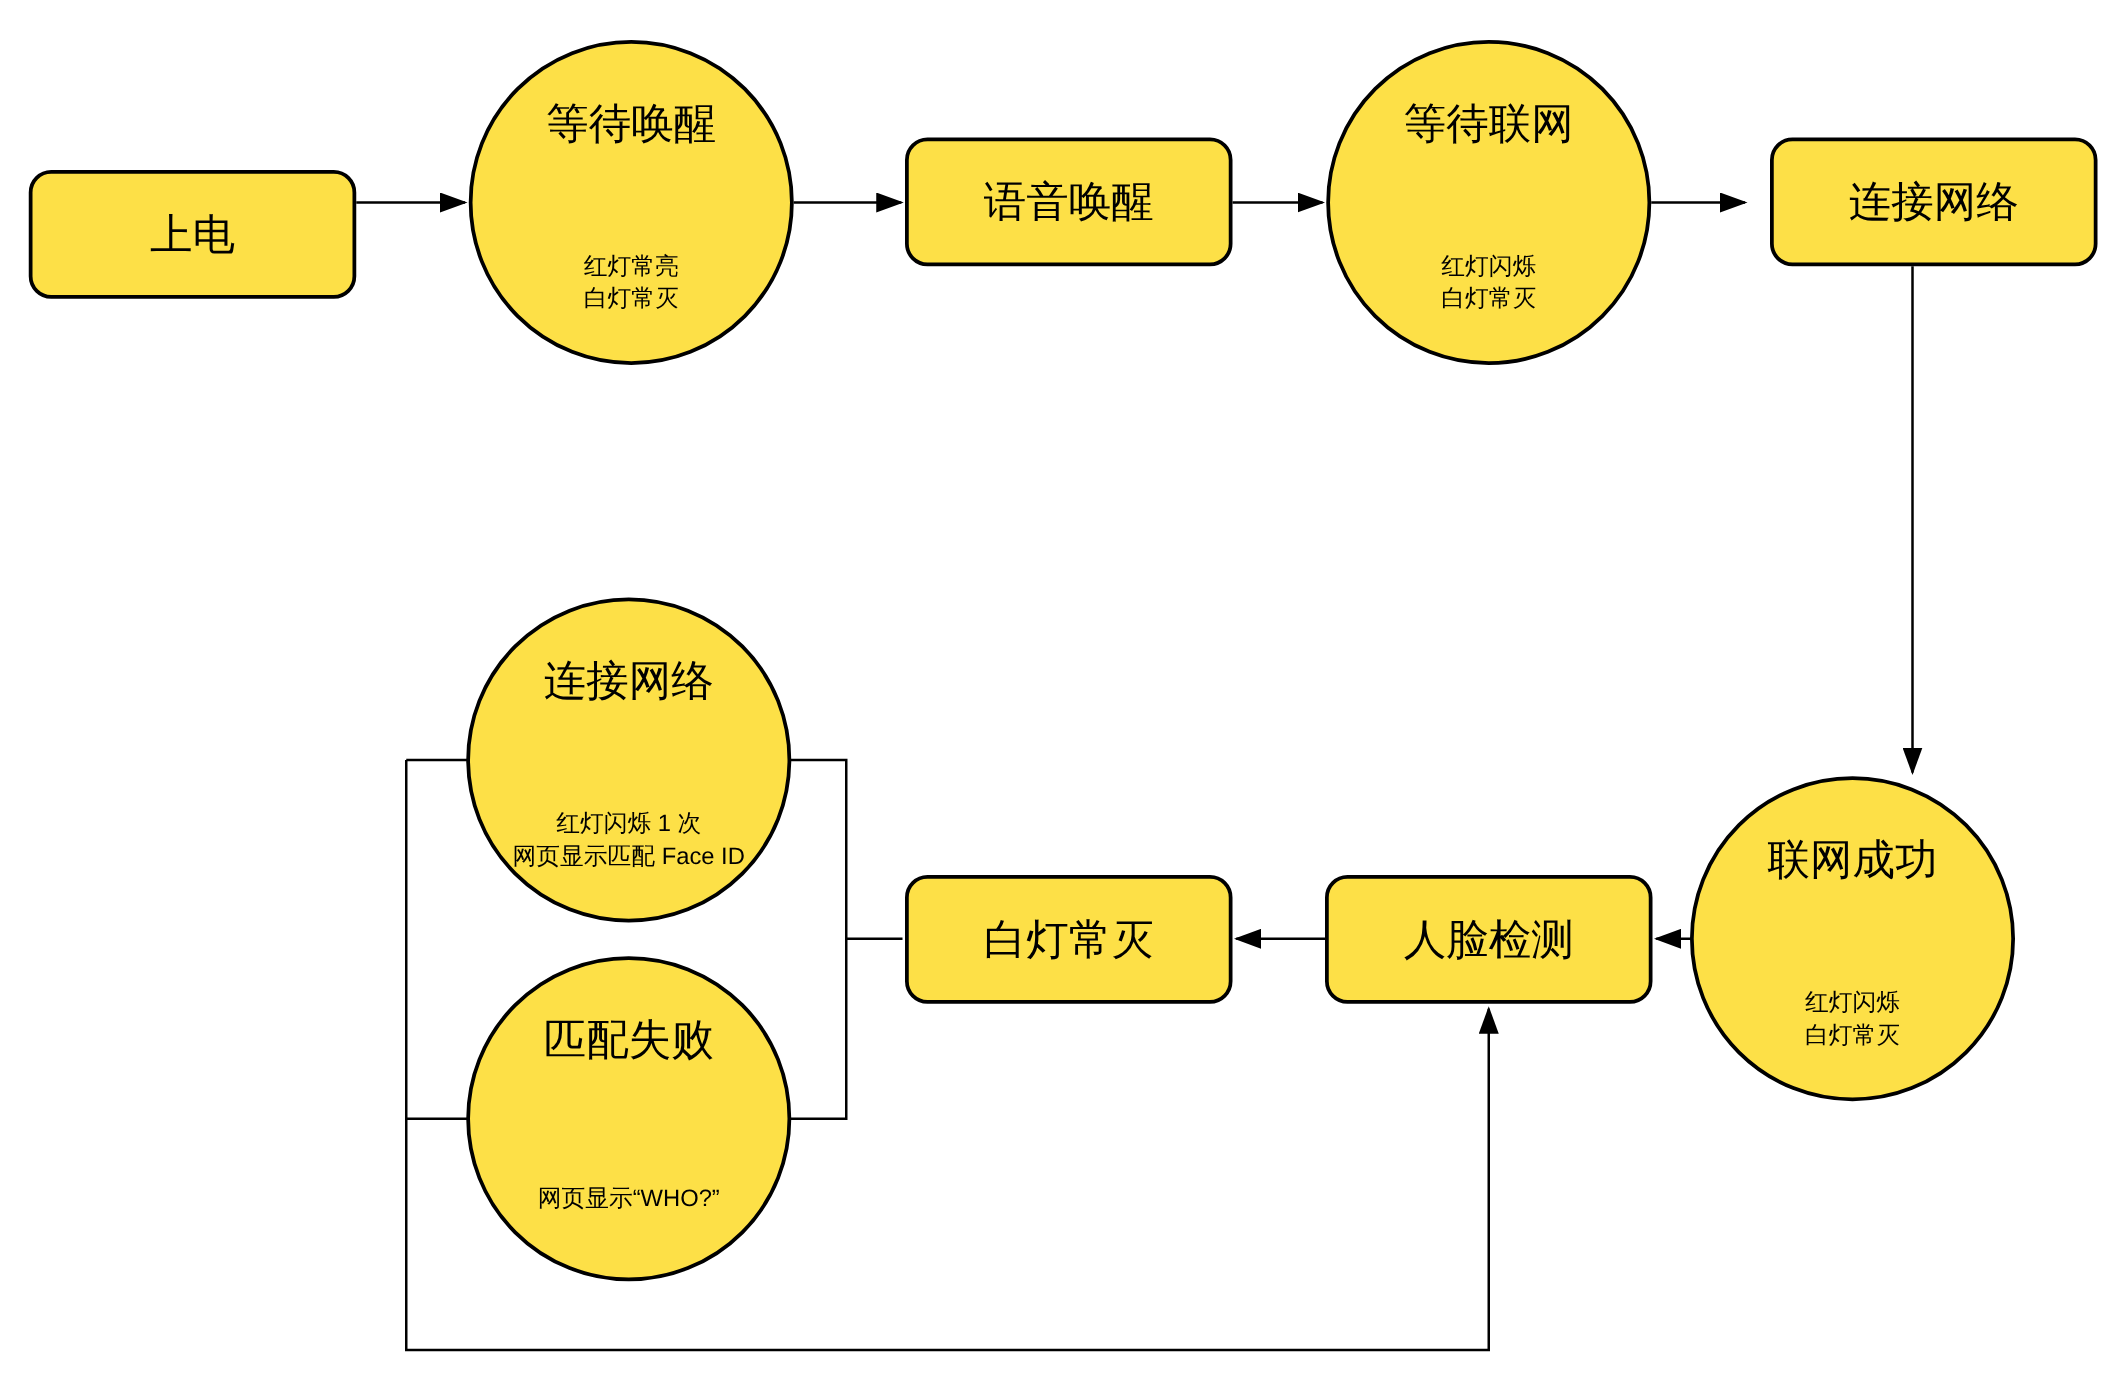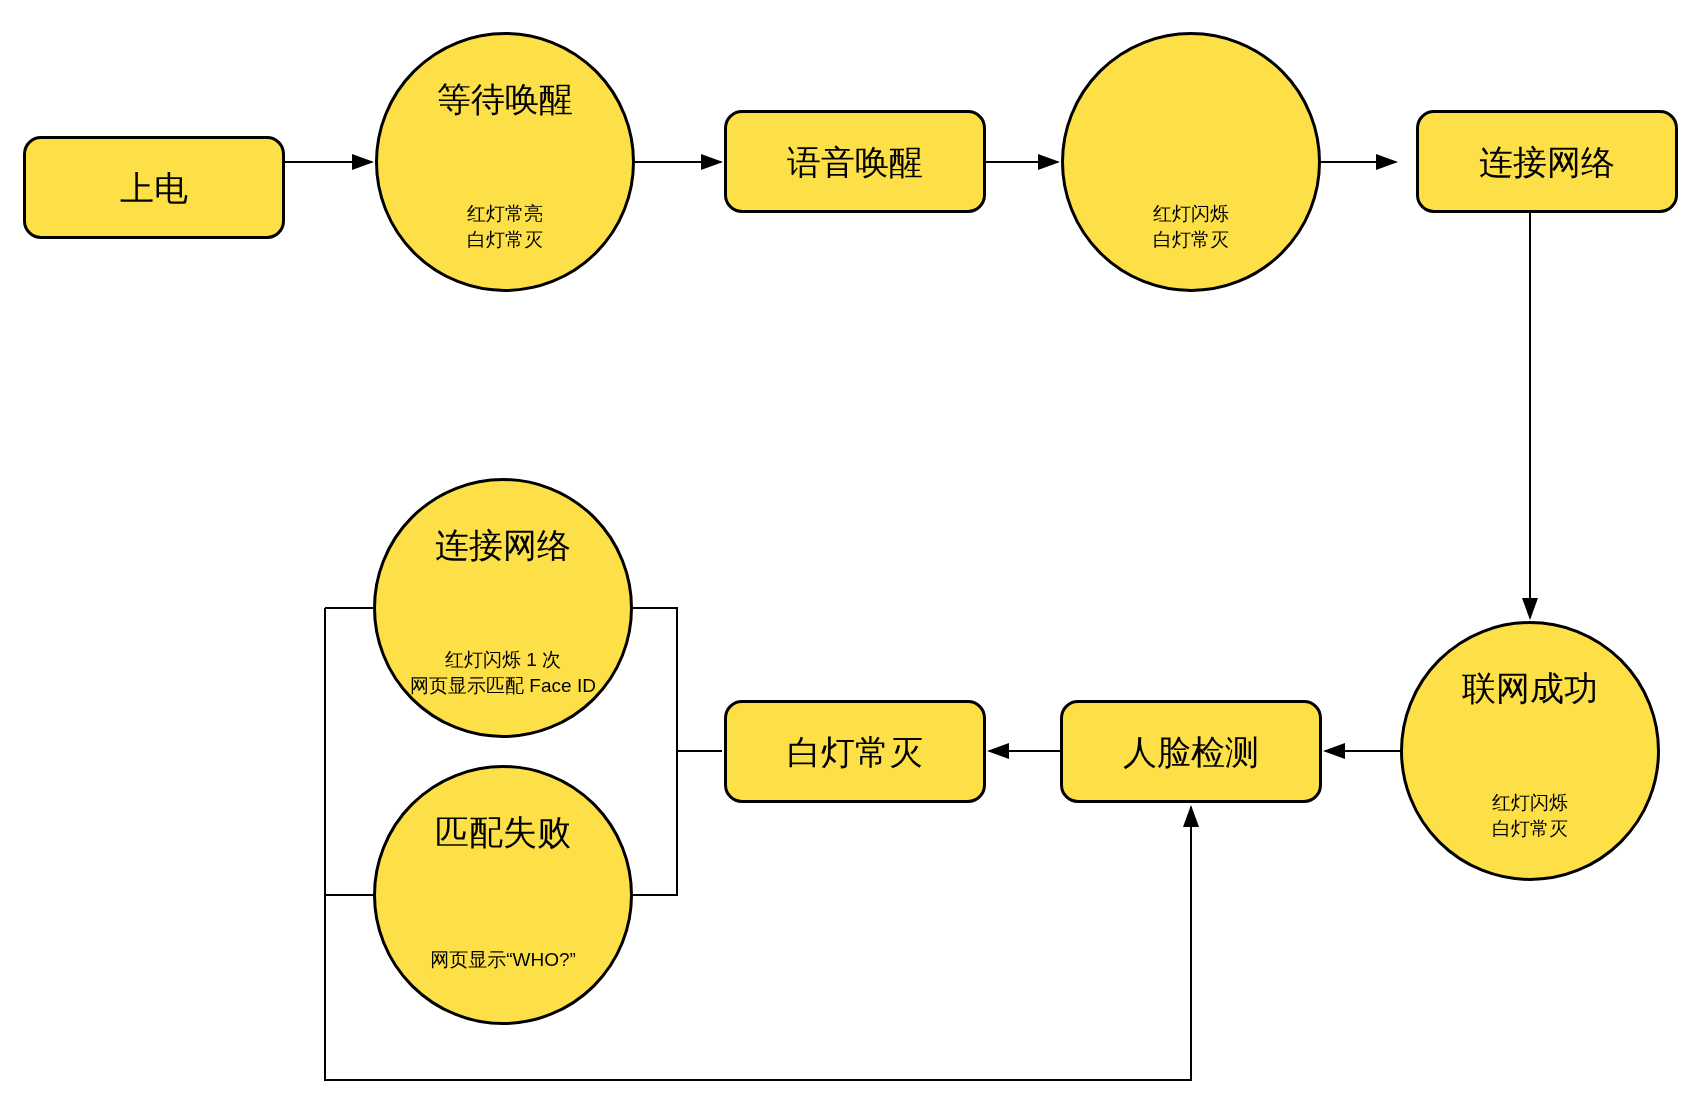--- a/index.html
+++ b/index.html
@@ -75,21 +75,21 @@
   .node-note.single {
     top: 179px;
   }
 
   
   #node-power-on        { left: 23px;   top: 110px; margin-top: 26px; }
   #node-wait-wake       { left: 375px;  top: 32px;  }
   #node-voice-wake      { left: 724px;  top: 110px; }
   #node-wait-network    { left: 1061px; top: 32px;  }
   #node-connect-network { left: 1399px; top: 110px; margin-left: 17px; }
-  #node-network-success { left: 1400px; top: 621px; }
+  #node-network-success { left: 1352px; top: 621px; }
   #node-face-detect     { left: 1060px; top: 700px; }
   #node-face-recognize  { left: 724px;  top: 700px; }
   #node-match-success   { left: 373px;  top: 478px; }
   #node-match-fail      { left: 373px;  top: 765px; }
 </style>
 </head>
 <body>
 
 <div class="canvas">
 
@@ -132,20 +132,21 @@
       <div>红灯常亮</div>
       <div>白灯常灭</div>
     </div>
   </div>
 
   <div class="node rect" id="node-voice-wake">
     <div class="node-title">语音唤醒</div>
   </div>
 
   <div class="node circle" id="node-wait-network">
+    <div class="node-title">等待联网</div>
     <div class="node-note">
       <div>红灯闪烁</div>
       <div>白灯常灭</div>
     </div>
   </div>
 
   <div class="node rect" id="node-connect-network">
     <div class="node-title">连接网络</div>
   </div>
 

